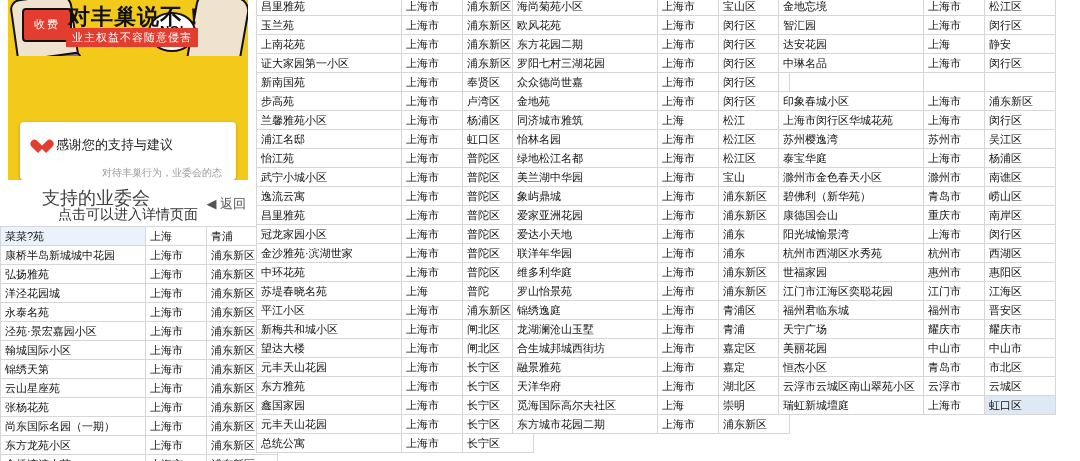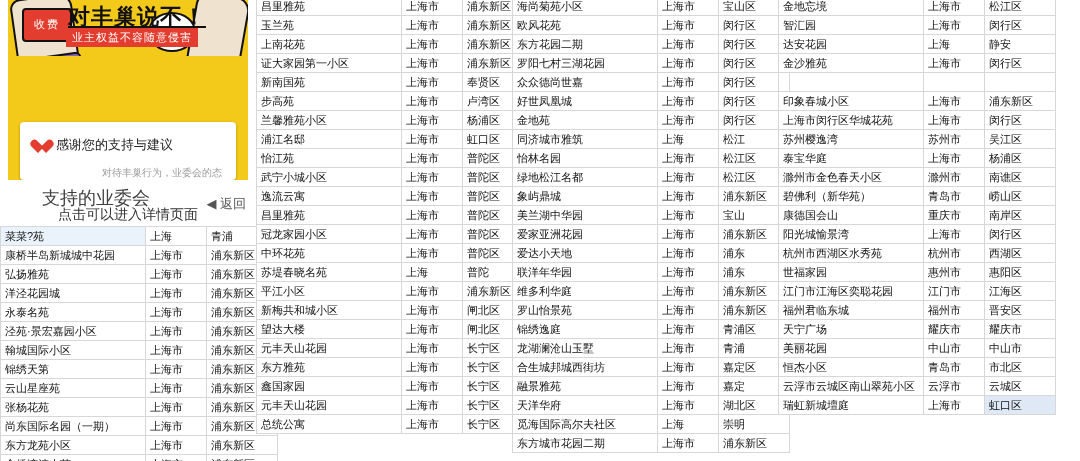--- a/index.html
+++ b/index.html
@@ -15,21 +15,20 @@
     position:absolute;left:8px;top:0;width:240px;height:180px;
     background:#84cc16;overflow:hidden;
   }
   .banner-top{
     position:relative;height:62px;background:#f3c91a;
   }
   .banner-title{
     position:absolute;left:60px;top:2px;
     font-size:22px;font-weight:bold;color:#111;letter-spacing:1px;
     font-family:"DejaVu Sans","Liberation Sans",sans-serif;
-    text-decoration:underline;
   }
   .banner-sub{
     position:absolute;left:58px;top:28px;
     background:#e23d2e;color:#fff;font-size:11px;padding:2px 6px;
     letter-spacing:1px;
   }
   .banner-body{
     position:absolute;left:0;top:56px;width:240px;height:124px;
     background:#f3c91a;
   }
@@ -278,20 +277,25 @@
           <td class="c-name">昌里雅苑</td>
           <td class="c-city">上海市</td>
           <td class="c-dist">普陀区</td>
         </tr>
         <tr>
           <td class="c-name">冠龙家园小区</td>
           <td class="c-city">上海市</td>
           <td class="c-dist">普陀区</td>
         </tr>
         <tr>
+          <td class="c-name">金沙雅苑·滨湖世家</td>
+          <td class="c-city">上海市</td>
+          <td class="c-dist">普陀区</td>
+        </tr>
+        <tr>
           <td class="c-name">中环花苑</td>
           <td class="c-city">上海市</td>
           <td class="c-dist">普陀区</td>
         </tr>
         <tr>
           <td class="c-name">苏堤春晓名苑</td>
           <td class="c-city">上海</td>
           <td class="c-dist">普陀</td>
         </tr>
         <tr>
@@ -357,53 +361,48 @@
           <td class="c-name">罗阳七村三湖花园</td>
           <td class="c-city">上海市</td>
           <td class="c-dist">闵行区</td>
         </tr>
         <tr>
           <td class="c-name">众众德尚世嘉</td>
           <td class="c-city">上海市</td>
           <td class="c-dist">闵行区</td>
         </tr>
         <tr>
-          <td class="c-name">好世凤凰城</td>
-          <td class="c-city">上海市</td>
-          <td class="c-dist">闵行区</td>
-        </tr>
-        <tr>
           <td class="c-name">金地苑</td>
           <td class="c-city">上海市</td>
           <td class="c-dist">闵行区</td>
         </tr>
         <tr>
           <td class="c-name">同济城市雅筑</td>
           <td class="c-city">上海</td>
           <td class="c-dist">松江</td>
         </tr>
         <tr>
           <td class="c-name">怡林名园</td>
           <td class="c-city">上海市</td>
           <td class="c-dist">松江区</td>
         </tr>
         <tr>
           <td class="c-name">绿地松江名都</td>
           <td class="c-city">上海市</td>
           <td class="c-dist">松江区</td>
         </tr>
         <tr>
+          <td class="c-name">美兰湖中华园</td>
+          <td class="c-city">上海市</td>
+          <td class="c-dist">宝山</td>
+        </tr>
+        <tr>
           <td class="c-name">象屿鼎城</td>
           <td class="c-city">上海市</td>
           <td class="c-dist">浦东新区</td>
-        </tr>
-        <tr>
-          <td class="c-name">美兰湖中华园</td>
-          <td class="c-city">上海市</td>
-          <td class="c-dist">宝山</td>
         </tr>
         <tr>
           <td class="c-name">爱家亚洲花园</td>
           <td class="c-city">上海市</td>
           <td class="c-dist">浦东新区</td>
         </tr>
         <tr>
           <td class="c-name">爱达小天地</td>
           <td class="c-city">上海市</td>
           <td class="c-dist">浦东</td>
@@ -471,21 +470,21 @@
           <td class="c-name">智汇园</td>
           <td class="c-city">上海市</td>
           <td class="c-dist">闵行区</td>
         </tr>
         <tr>
           <td class="c-name">达安花园</td>
           <td class="c-city">上海</td>
           <td class="c-dist">静安</td>
         </tr>
         <tr>
-          <td class="c-name">金沙雅苑</td>
+          <td class="c-name">中琳名品</td>
           <td class="c-city">上海市</td>
           <td class="c-dist">闵行区</td>
         </tr>
         <tr style="visibility: hidden;">
           <td class="c-name"></td>
           <td class="c-city"></td>
           <td class="c-dist"></td>
         </tr>
         <tr>
           <td class="c-name">印象春城小区</td>

